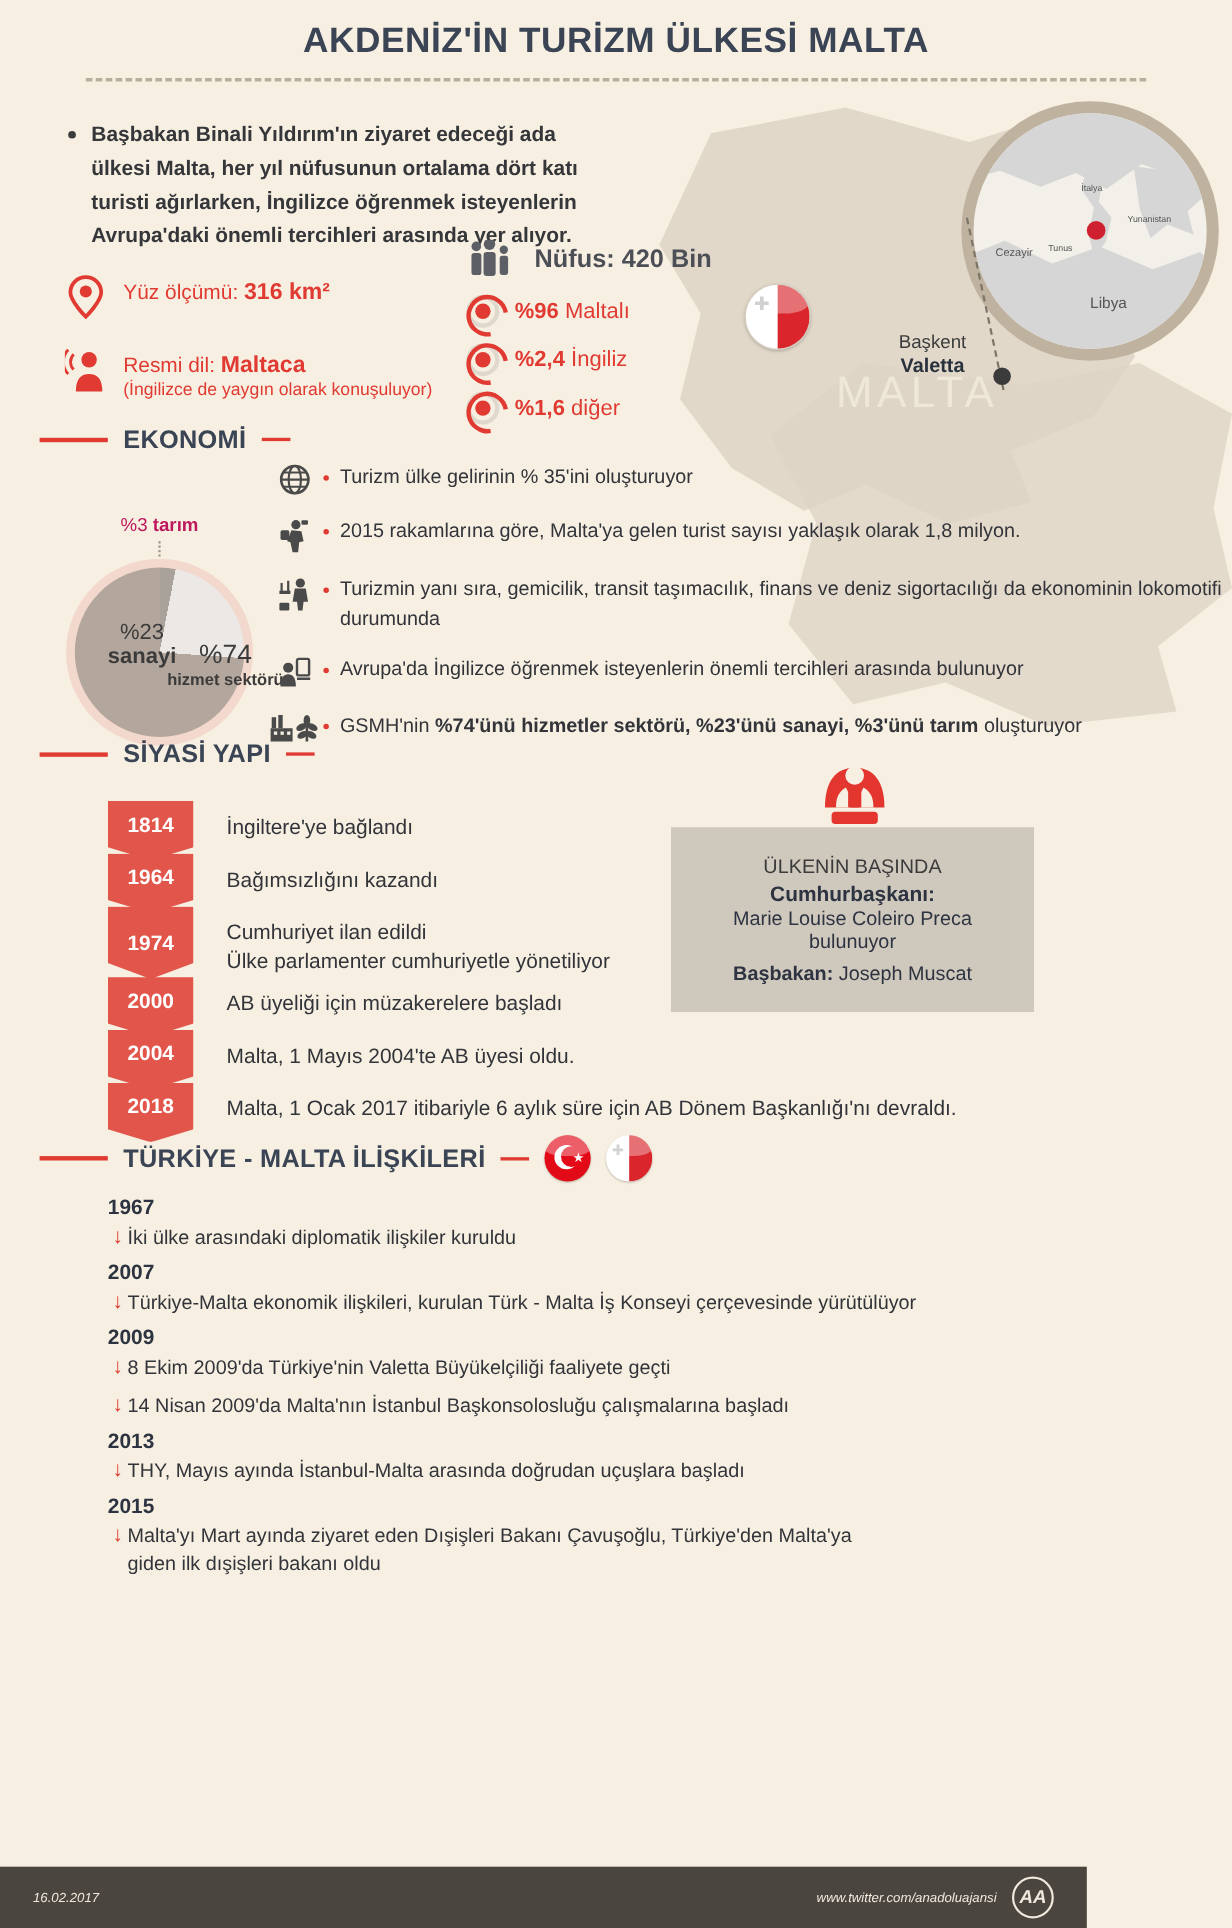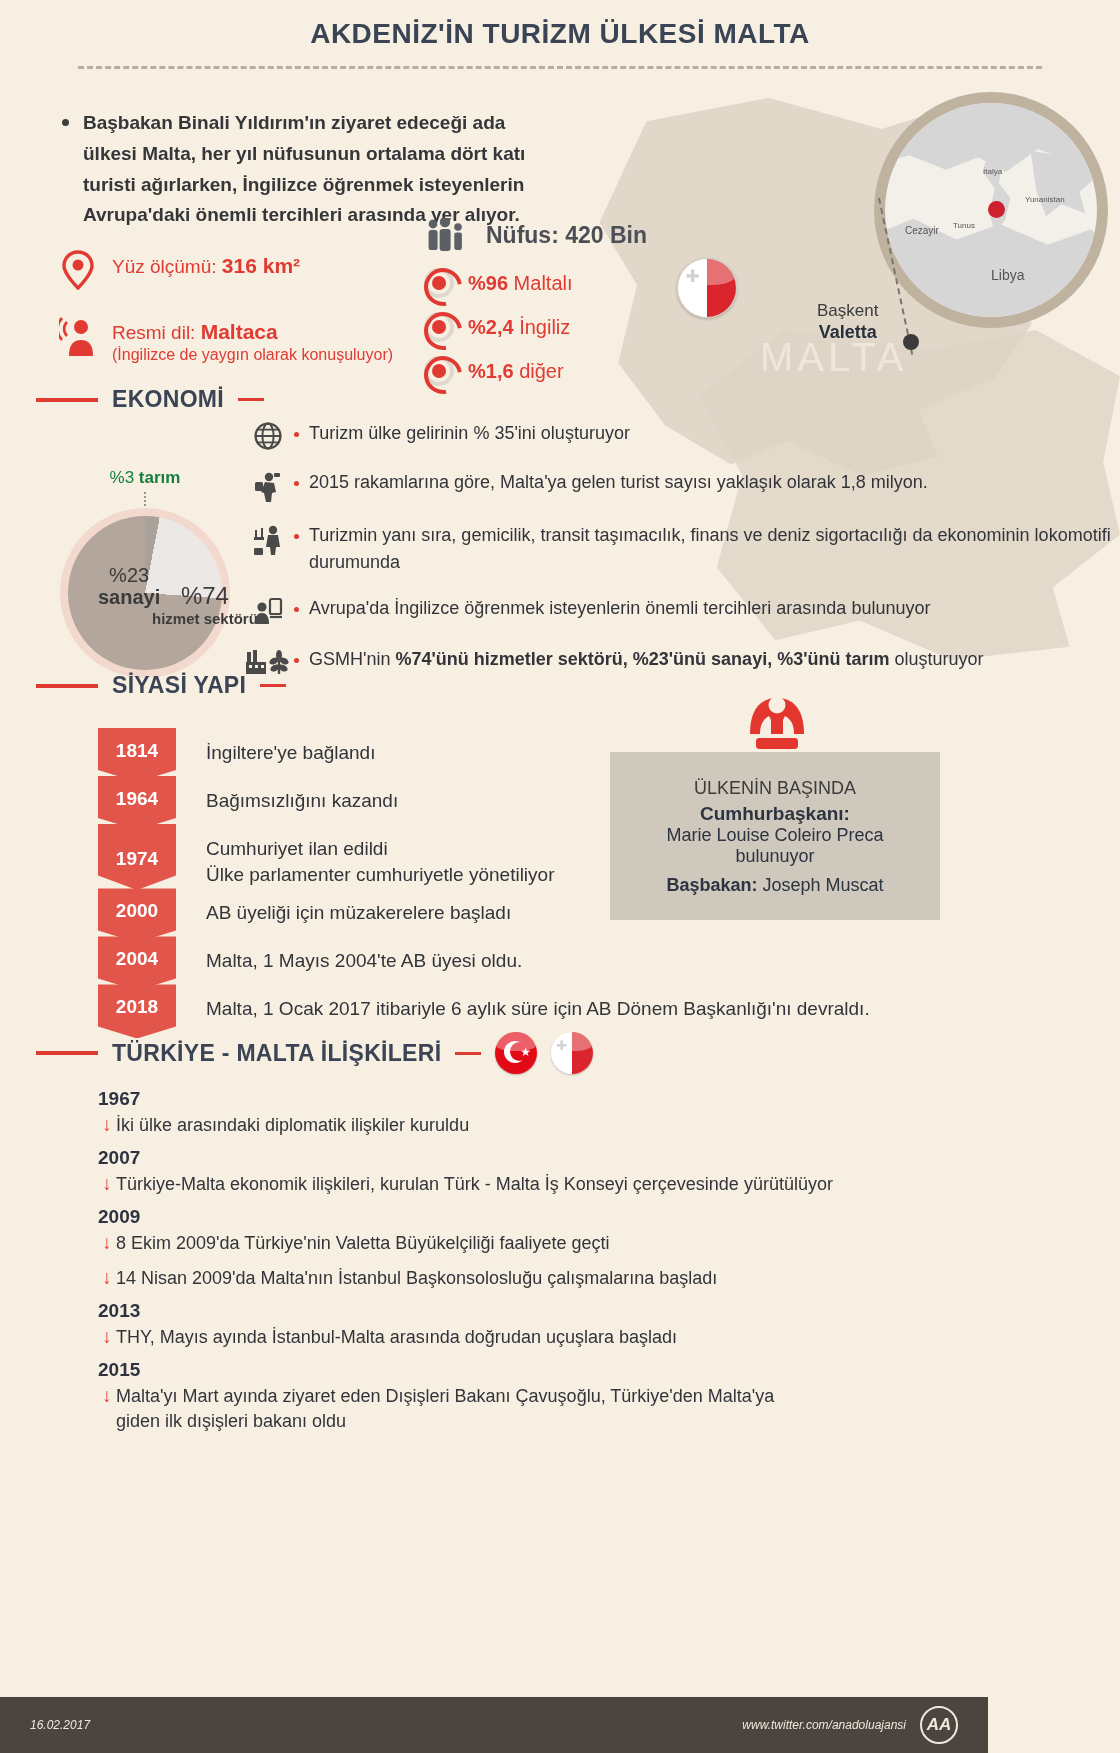--- a/index.html
+++ b/index.html
@@ -9,21 +9,21 @@
     font-family: "Liberation Sans", sans-serif;
     color: #3c3c3c;
     position: relative;
     overflow: hidden;
   }
   .page { position: relative; width: 1120px; height: 1753px; }
 
   
   .header { padding-top: 18px; text-align: center; }
   .title {
-    font-size: 28px; font-weight: bold; letter-spacing: 0.5px;
+    font-size: 32px; font-weight: bold; letter-spacing: 0.5px;
     color: #3a4455; text-transform: uppercase;
   }
   .dash-rule {
     margin: 16px 78px 0 78px; height: 0;
     border-top: 3px dashed #b9ae9b;
   }
 
   
   .bg-malta-shape {
     position: absolute; left: 590px; top: 90px;
@@ -175,21 +175,21 @@
   .sec-head .bar-long { width: 62px; height: 4px; background: #e03a32; }
   .sec-head .bar-short { width: 26px; height: 3px; background: #e03a32; }
   .sec-head .txt {
     font-size: 23px; font-weight: bold; color: #3a4455; letter-spacing: .3px;
   }
 
   
   .eco-head { position:absolute; left: 36px; top: 386px; z-index: 4; }
   .pie-wrap { position: absolute; left: 40px; top: 468px; z-index: 4; width: 210px; }
   .pie-label-top {
-    text-align: center; font-size: 17px; color: #15803d; margin-bottom: 4px;
+    text-align: center; font-size: 17px; color: #be185d; margin-bottom: 4px;
   }
   .pie-label-top b { font-weight: bold; }
   .pie-stem {
     width: 0; height: 14px; border-left: 2px dotted #9a9488; margin: 0 auto 2px auto;
   }
   .pie-ring {
     width: 170px; height: 170px; border-radius: 50%;
     background: #f3d8cd; margin: 0 auto; position: relative;
     display:flex; align-items:center; justify-content:center;
   }

